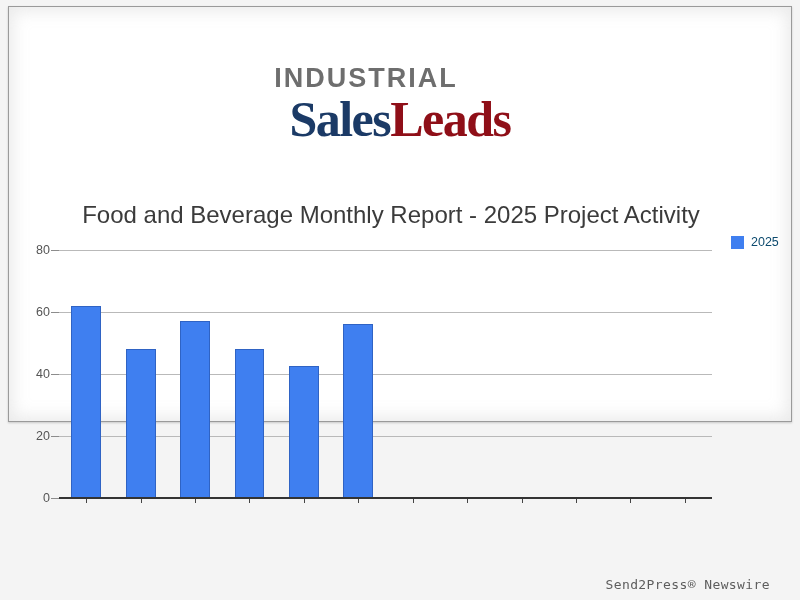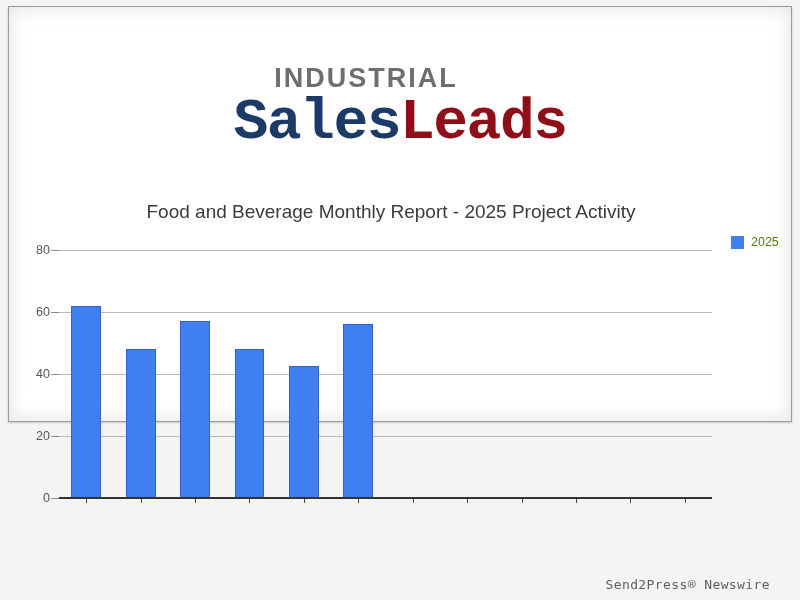--- a/index.html
+++ b/index.html
@@ -48,40 +48,40 @@
     font-family: "Liberation Sans", "DejaVu Sans", sans-serif;
     font-weight: bold;
     font-size: 27px;
     letter-spacing: 2.0px;
     color: #6e6e6e;
     margin-bottom: 2px;
     margin-left: -68px;
   }
   #logo-main {
     display: block;
-    font-family: Liberation Mono, monospace;
+    font-family: Liberation Serif, serif;
     font-weight: bold;
-    font-size: 58px;
+    font-size: 50px;
     letter-spacing: -1.5px;
     white-space: nowrap;
   }
   #logo-sales { color: #1b3a66; }
   #logo-leads { color: #8f0f18; }
 
   
   #chart-area {
     position: absolute;
     left: 0; top: 172px;
     width: 784px; height: 370px;
   }
   #chart-title {
     position: absolute;
     left: 0; right: 0; top: 22px;
     text-align: center;
-    font-size: 19px;
+    font-size: 24px;
     color: #3b3b3b;
     font-family: "Liberation Sans", "DejaVu Sans", sans-serif;
     white-space: nowrap;
     padding-right: 20px;
   }
 
   
   #plot {
     position: absolute;
     left: 50px;
@@ -169,21 +169,21 @@
     align-items: center;
     gap: 7px;
   }
   #legend-swatch {
     width: 13px; height: 13px;
     background: #3f7ff0;
     flex: none;
   }
   #legend-label {
     font-size: 12.5px;
-    color: #4d7c0f;
+    color: #0c4a6e;
     white-space: nowrap;
   }
 
   
   #footer {
     position: absolute;
     left: 0; right: 0;
     top: 574px;
     height: 26px;
     background: #f4f4f4;

